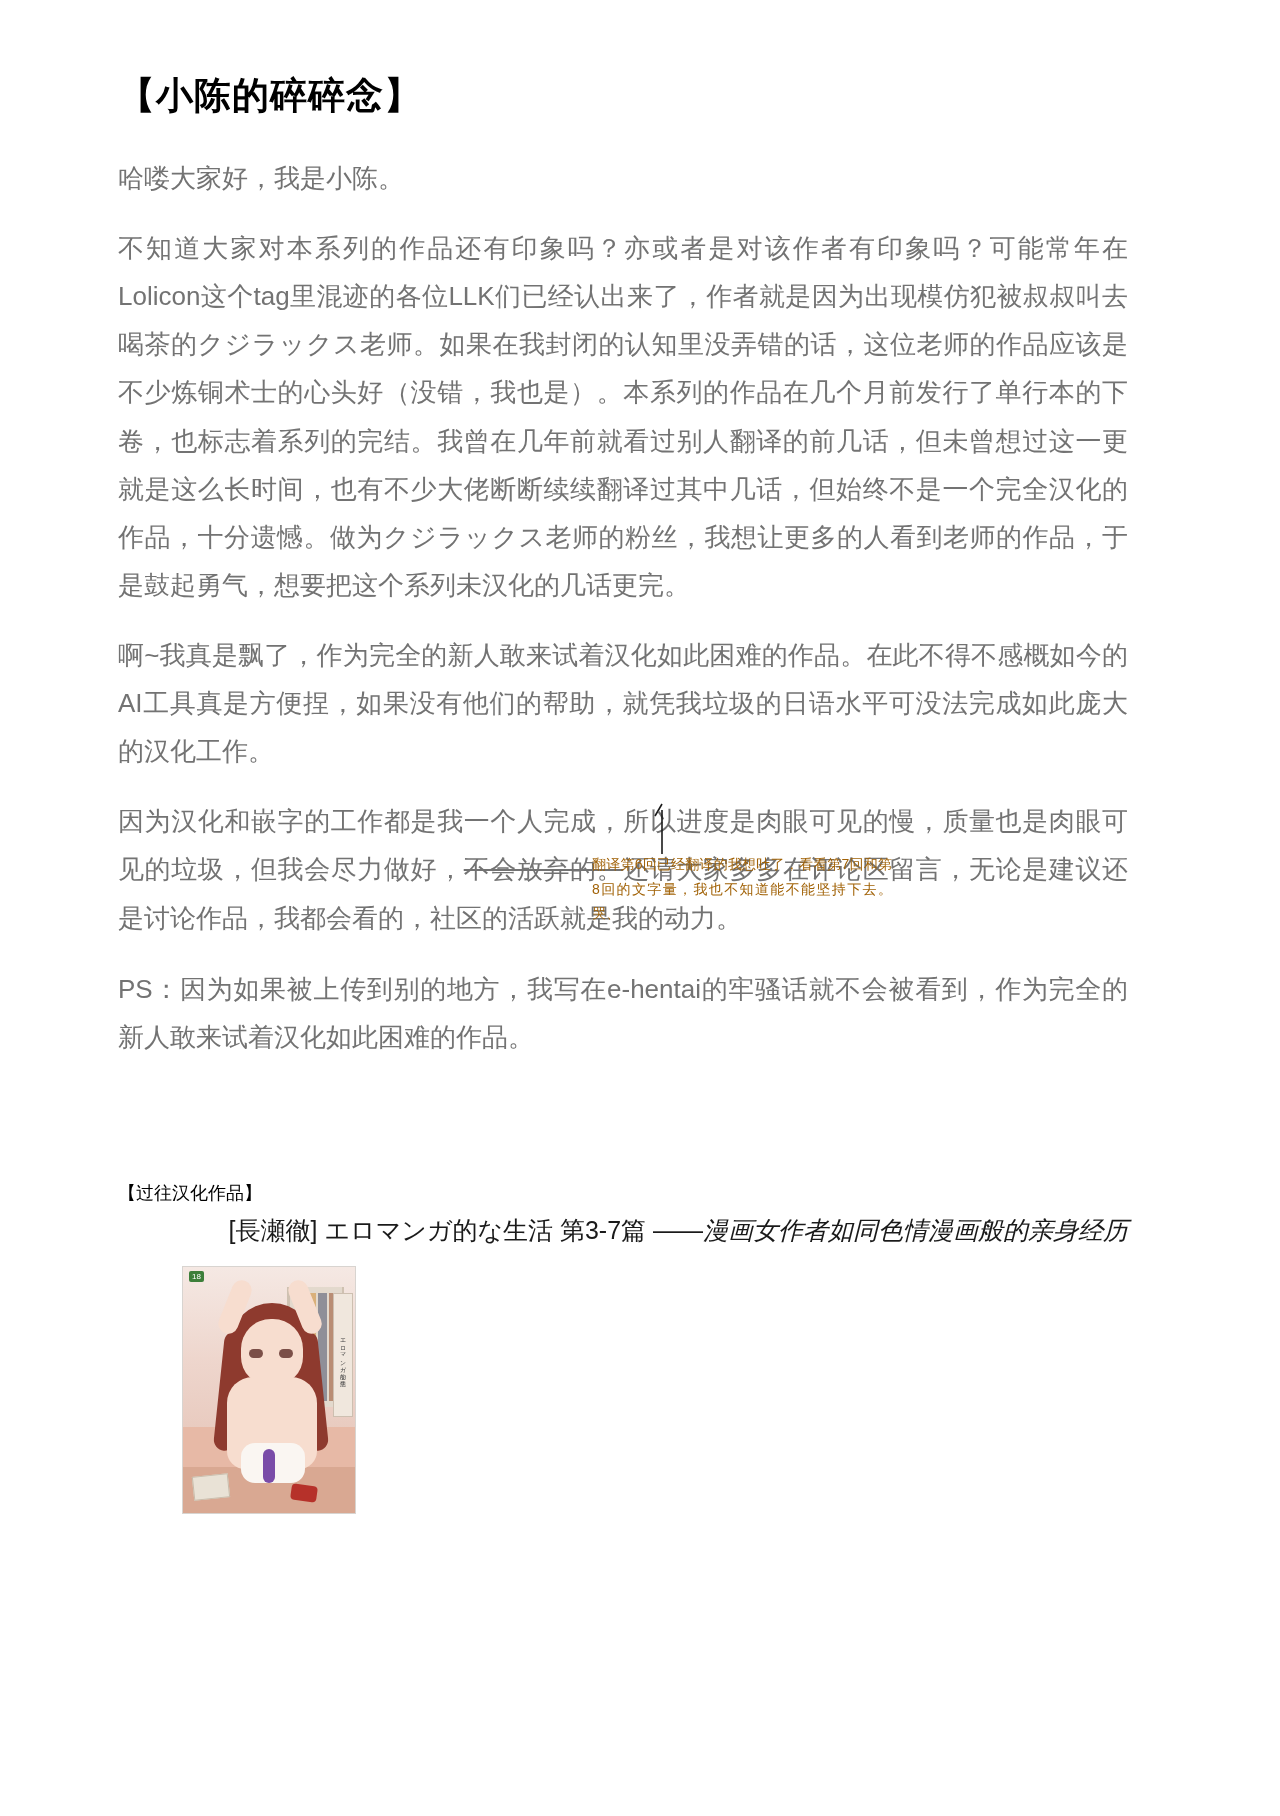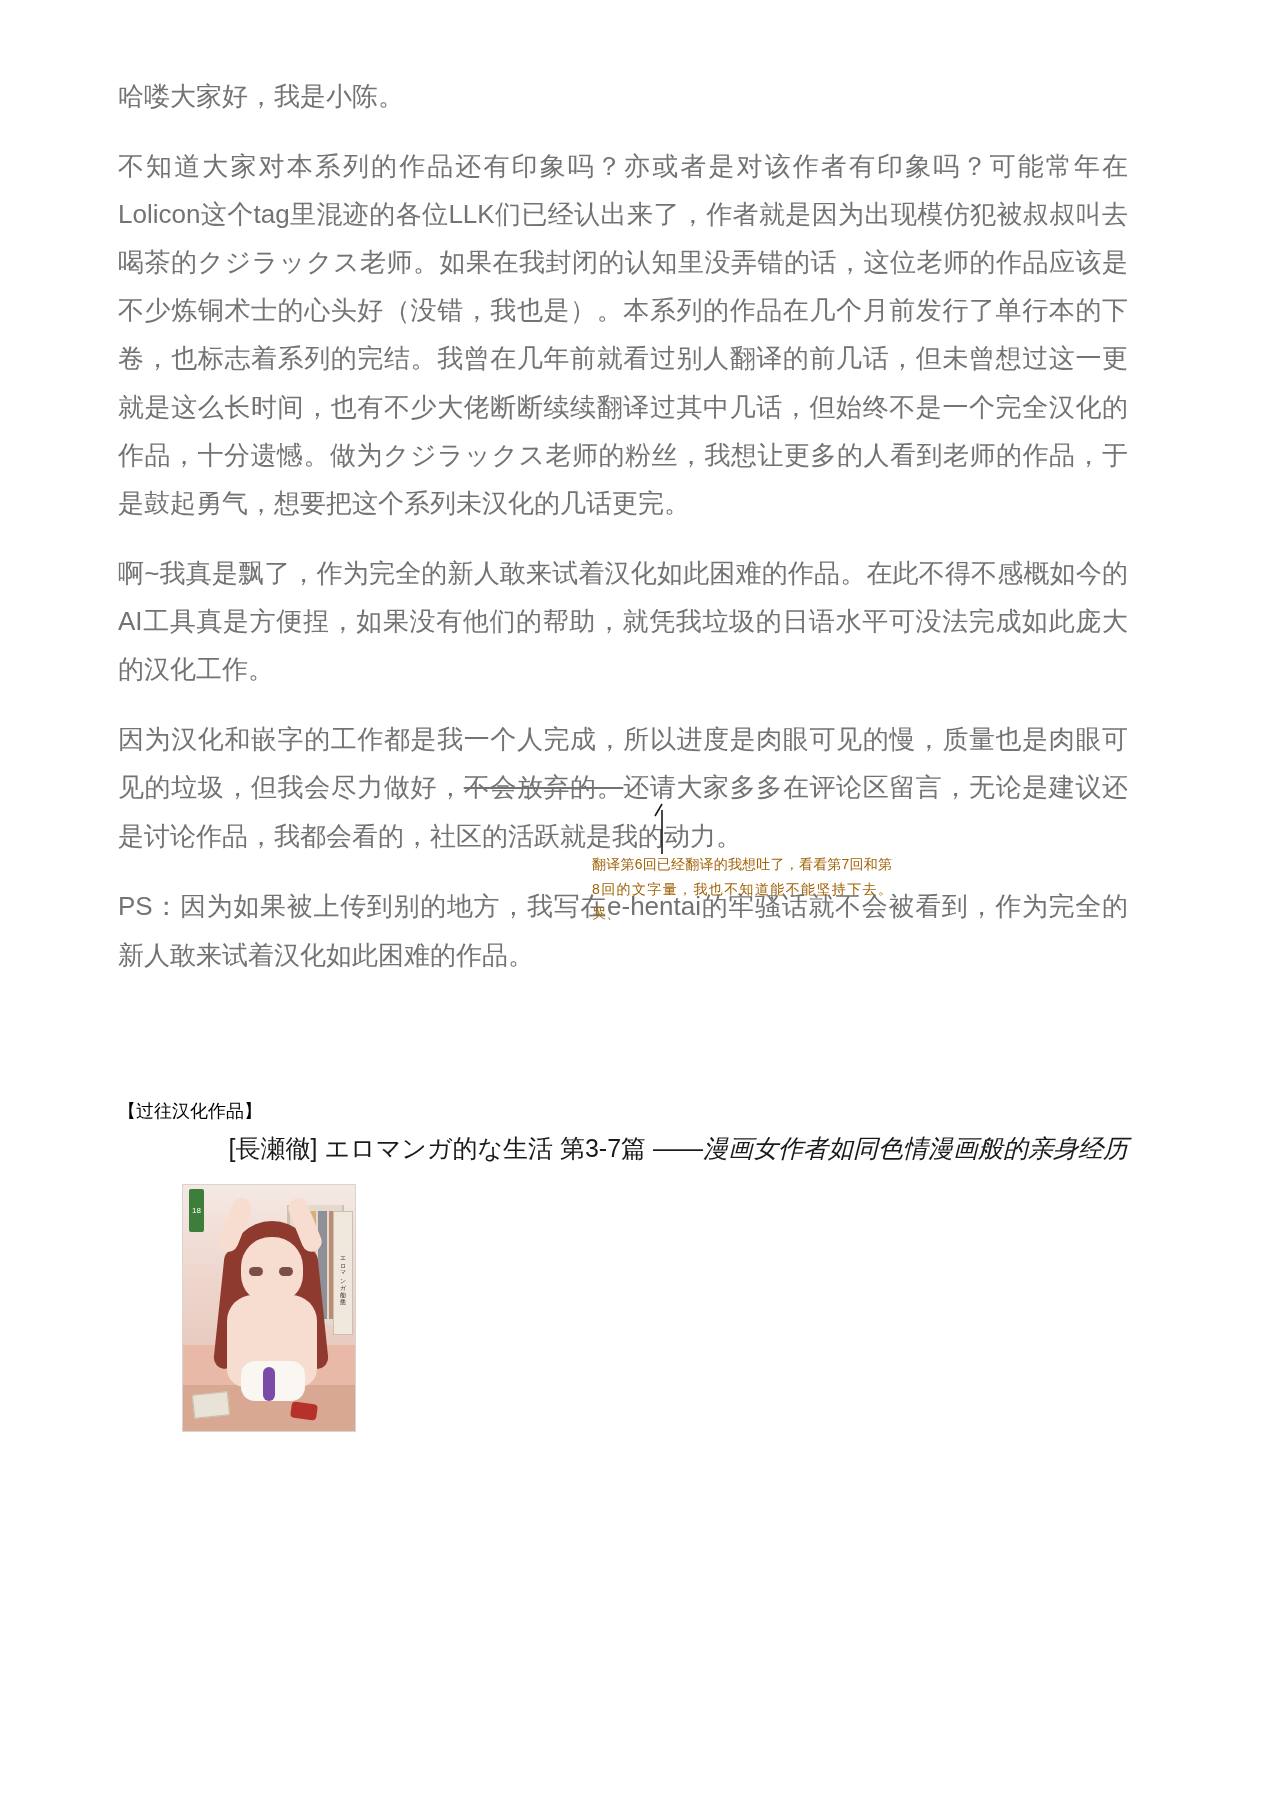--- a/index.html
+++ b/index.html
@@ -195,21 +195,21 @@
     width: 64px; height: 40px;
     background: #faf6f2;
     border-radius: 14px;
   }
   .thumb .sticker {
     position: absolute;
     left: 6px; top: 4px;
     font-size: 8px;
     color: #fff;
     background: #3d7f3a;
-    padding: 17px 3px;
+    padding: 1px 3px;
     border-radius: 2px;
     letter-spacing: 0;
   }
   .thumb .spine {
     position: absolute;
     right: 2px; top: 26px;
     width: 18px; height: 122px;
     background: #f0e7dd;
     border: 1px solid #cdbfb0;
     font-size: 6px;
@@ -242,20 +242,21 @@
     background: #7a4ca8;
     border-radius: 6px;
   }
 </style>
 </head>
 <body>
 
 <div class="page">
   <div class="content">
 
+    <h1 class="doc-title">【小陈的碎碎念】</h1>
 
     <p class="para greeting">哈喽大家好，我是小陈。</p>
 
     <p class="para">不知道大家对本系列的作品还有印象吗？亦或者是对该作者有印象吗？可能常年在Lolicon这个tag里混迹的各位LLK们已经认出来了，作者就是因为出现模仿犯被叔叔叫去喝茶的クジラックス老师。如果在我封闭的认知里没弄错的话，这位老师的作品应该是不少炼铜术士的心头好（没错，我也是）。本系列的作品在几个月前发行了单行本的下卷，也标志着系列的完结。我曾在几年前就看过别人翻译的前几话，但未曾想过这一更就是这么长时间，也有不少大佬断断续续翻译过其中几话，但始终不是一个完全汉化的作品，十分遗憾。做为クジラックス老师的粉丝，我想让更多的人看到老师的作品，于是鼓起勇气，想要把这个系列未汉化的几话更完。</p>
 
     <p class="para">啊~我真是飘了，作为完全的新人敢来试着汉化如此困难的作品。在此不得不感概如今的AI工具真是方便捏，如果没有他们的帮助，就凭我垃圾的日语水平可没法完成如此庞大的汉化工作。</p>
 
     <p class="para">
       <span>因为汉化和嵌字的工作都是我一个人完成，所以进度是肉眼可见的慢，质量也是肉眼可见的垃圾，但我会尽力做好，</span><span class="strike">不会放弃的。</span><span>还请大家多多在评论区留言，无论是建议还是讨论作品，我都会看的，社区的活跃就是我的动力。</span>
     </p>

